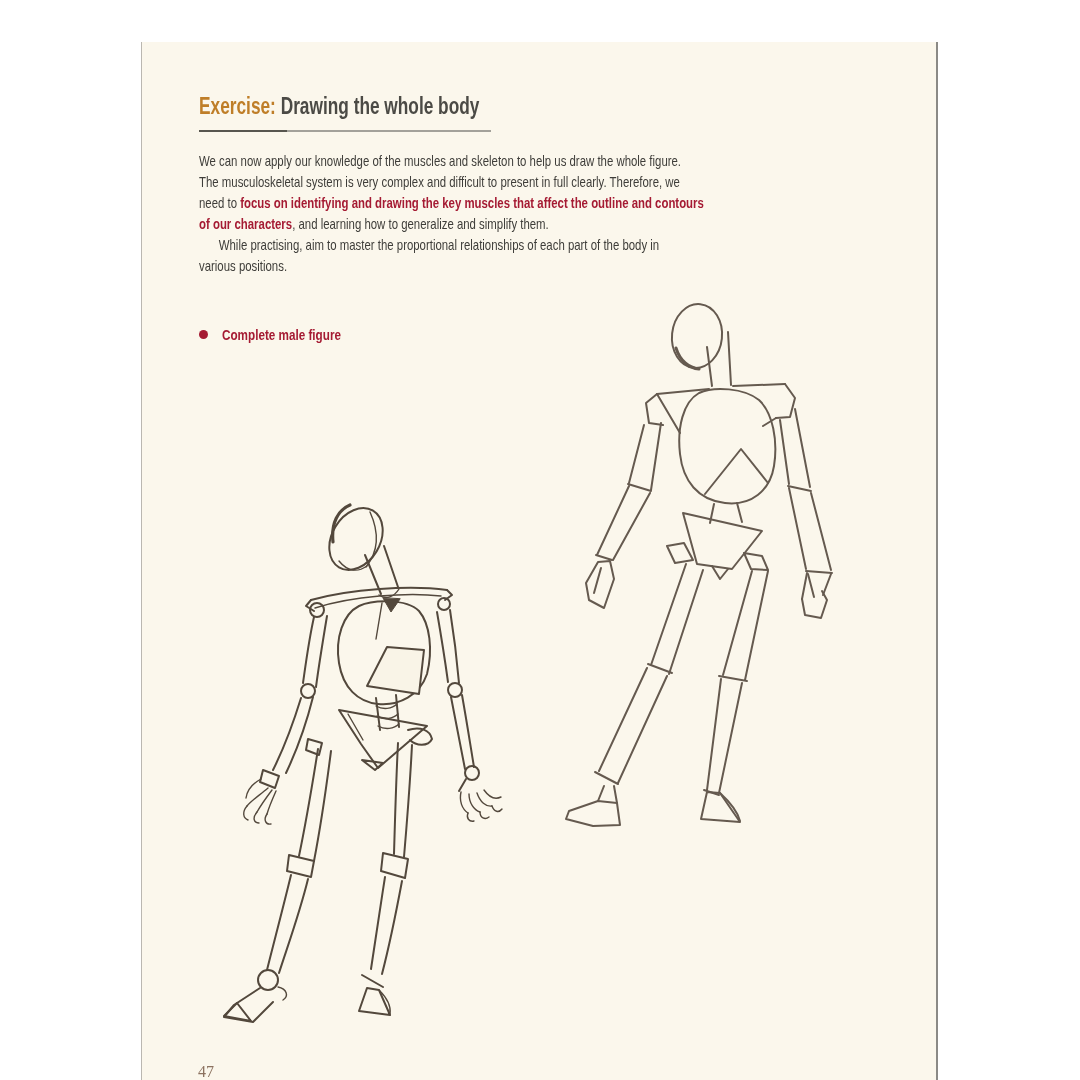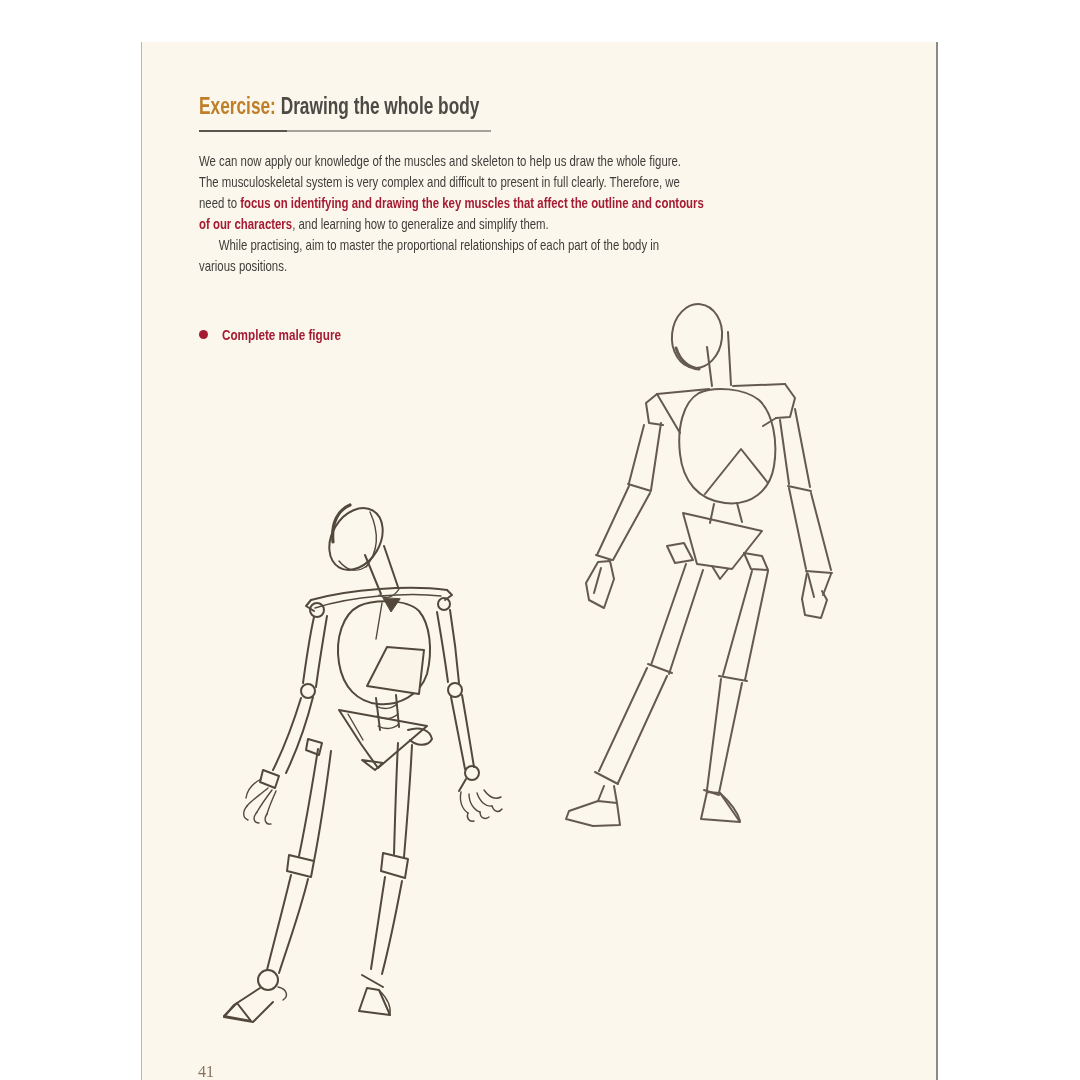--- a/index.html
+++ b/index.html
@@ -54,21 +54,21 @@
       <div class="ln"><span class="redbold">of our characters</span><span>, and learning how to generalize and simplify them.</span></div>
       <div class="ln indent">While practising, aim to master the proportional relationships of each part of the body in</div>
       <div class="ln">various positions.</div>
     </div>
 
     <div class="bullet-row">
       <span class="bullet-dot"></span>
       <span class="bullet-label">Complete male figure</span>
     </div>
 
-    <div class="pagenum">41</div>
+    <div class="pagenum">47</div>
   </div>
 
   <svg class="figures" viewBox="0 0 1080 1080" xmlns="http://www.w3.org/2000/svg">
 
     <g class="figL" aria-label="complete-male-figure-skeleton-sketch">
 
       <ellipse cx="356" cy="497" rx="24" ry="33" transform="rotate(31 356 497)"></ellipse>
       <path class="heavy" d="M 333 500 C 331 481 338 468 350 463"></path>
       <path class="thin" d="M 370 470 C 380 492 378 510 366 525"></path>
       <path class="thin" d="M 339 519 C 347 529 357 531 367 524"></path>

